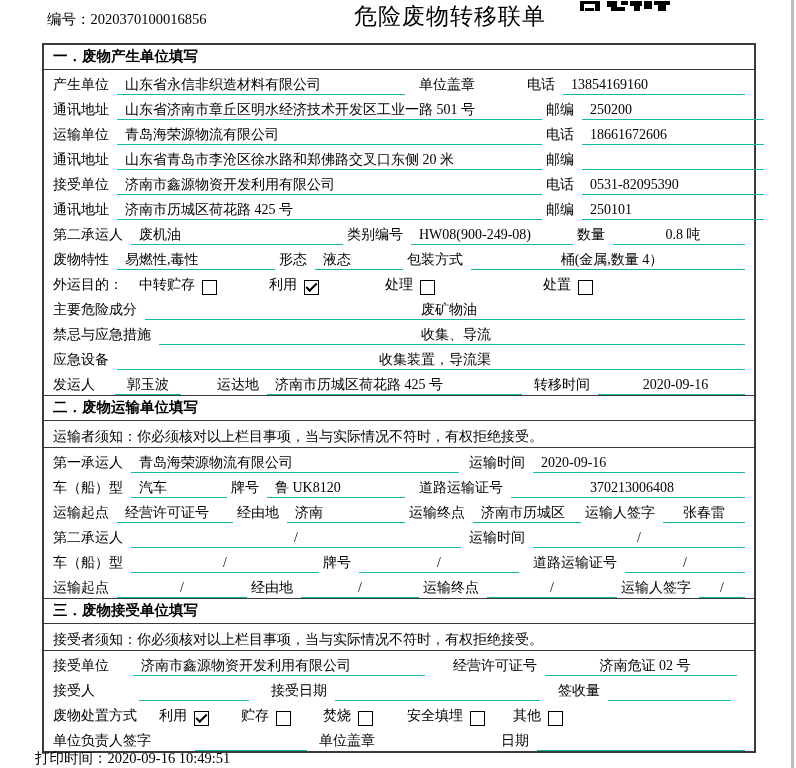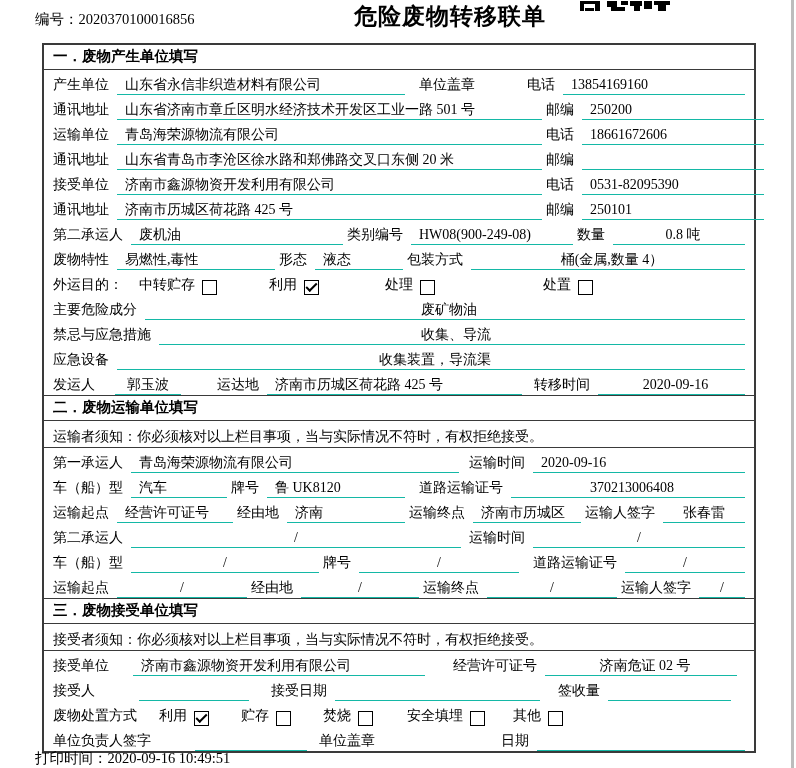--- a/index.html
+++ b/index.html
@@ -3,23 +3,23 @@
 <meta charset="utf-8">
 <style>
   html,body{margin:0;padding:0;}
   body{
     width:796px;height:768px;position:relative;background:#ffffff;
     font-family:"Liberation Serif","DejaVu Serif",serif;
     color:#000;font-size:14px;overflow:hidden;
   }
   .page-edge{position:absolute;right:2px;top:0;width:3px;height:768px;background:#bdbdbd;}
   .topbar{position:absolute;left:0;top:0;width:796px;height:40px;}
-  .doc-no{position:absolute;left:35px;top:10px;font-size:14.5px;white-space:nowrap;}
+  .doc-no{position:absolute;left:47px;top:10px;font-size:14.5px;white-space:nowrap;}
   .doc-title{position:absolute;left:320px;top:1px;width:260px;text-align:center;
-    font-size:23px;font-weight:bold;letter-spacing:1px;white-space:nowrap;}
+    font-size:23px;font-weight:normal;letter-spacing:1px;white-space:nowrap;}
   .qr{position:absolute;left:580px;top:0;}
   .form-box{
     position:absolute;left:42px;top:43px;width:714px;box-sizing:border-box;
     border:2px solid #3a3a3a;background:#fff;
   }
   .sec-header{
     font-weight:bold;font-size:14.5px;padding:3px 9px 4px 9px;line-height:17px;
     border-bottom:1.5px solid #3a3a3a;white-space:nowrap;
   }
   .sec-header.mid{border-top:1.5px solid #3a3a3a;}

